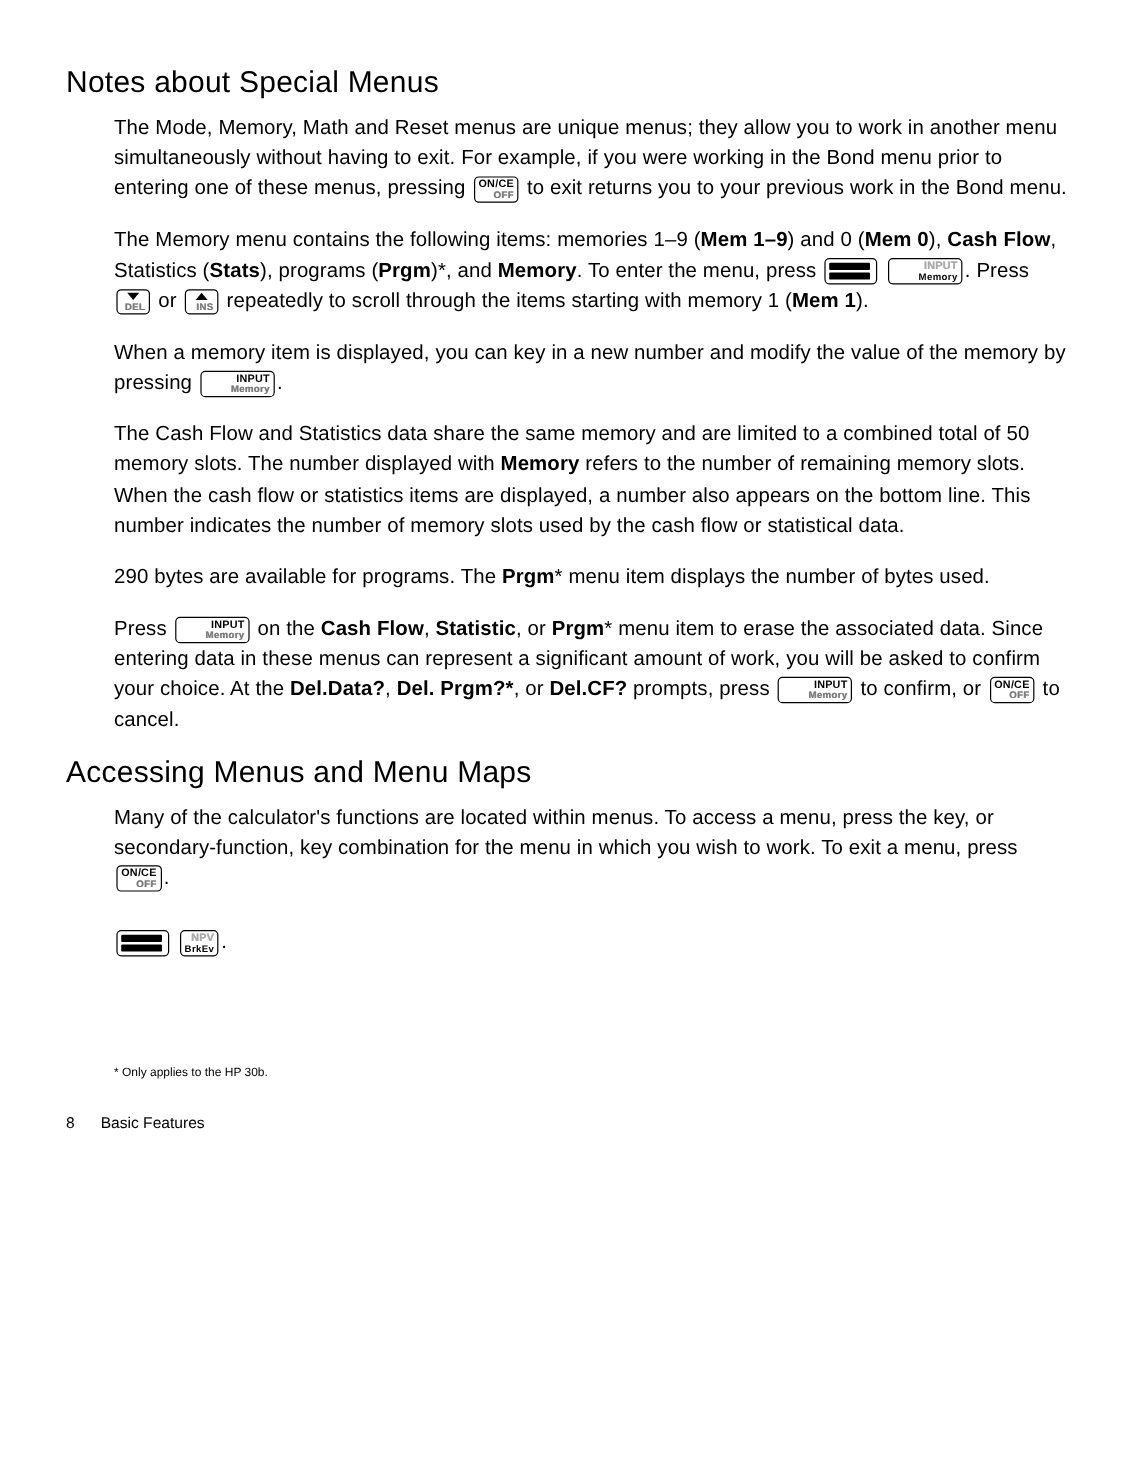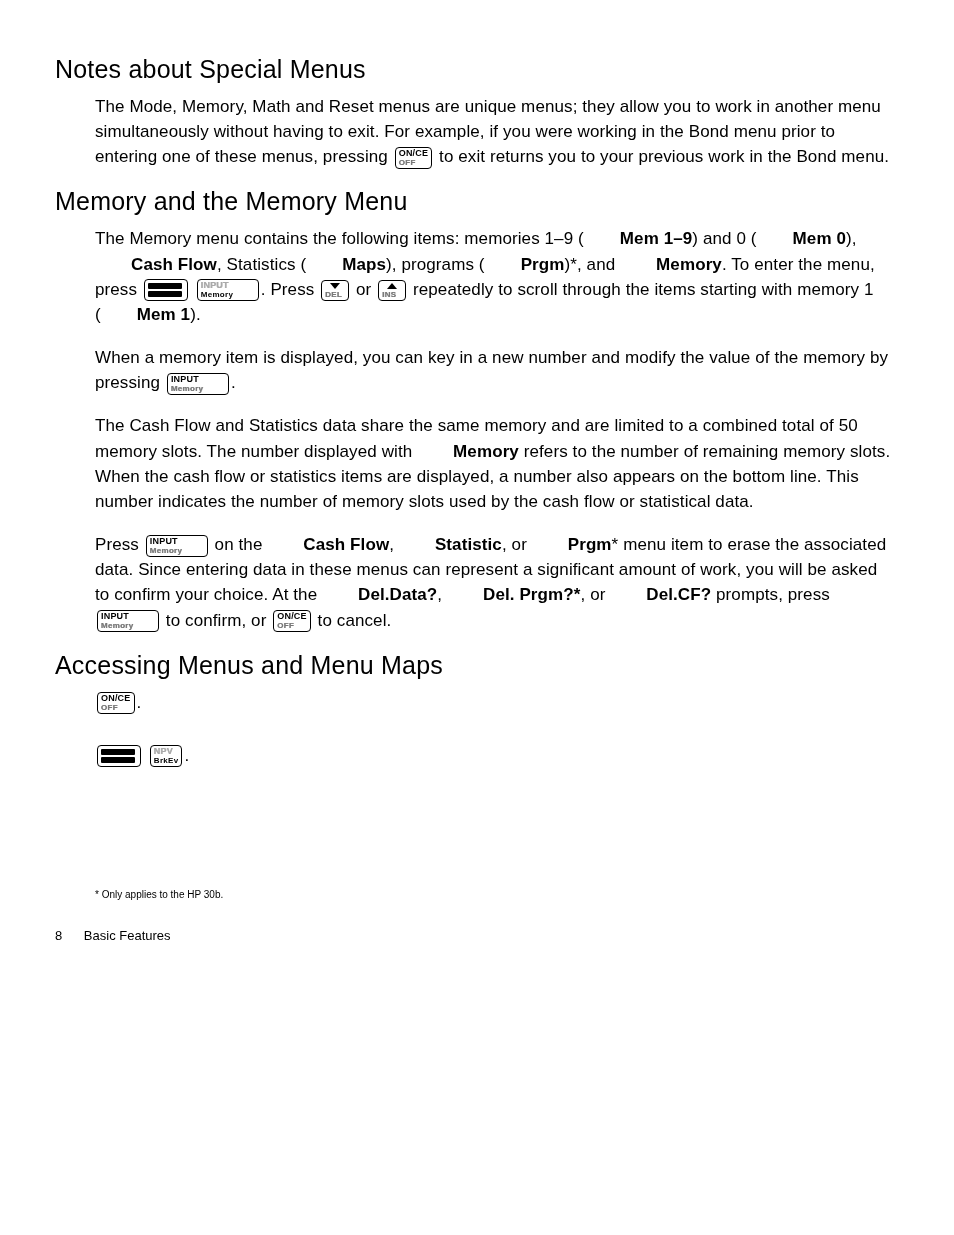--- a/index.html
+++ b/index.html
@@ -27,30 +27,30 @@
   }
   .section-body {
     margin-left: 40px;
     margin-right: 0;
   }
   p {
     margin: 0 0 18px 0;
     line-height: 1.48;
     letter-spacing: 0.1px;
   }
-  b { font-weight: 700; margin-left: 36px; }
+  b { font-weight: 700; }
   i { font-style: italic; }
 
   
   .key {
     display: inline-block;
     vertical-align: middle;
     border: 1.5px solid #000;
     border-radius: 4px;
-    text-align: left;
+    text-align: right;
     font-family: Arial, sans-serif;
     font-weight: 700;
     line-height: 1;
     background: #fff;
     box-sizing: border-box;
     padding: 1px 3px 1px 3px;
     font-size: 10px;
     min-width: 28px;
     position: relative;
     margin: 0 2px;
@@ -110,24 +110,23 @@
 
   <h2>Notes about Special Menus</h2>
   <div class="section-body">
     <p>
       <span>The Mode, Memory, Math and Reset menus are unique menus; they allow you to work in another menu simultaneously without having to exit. For example, if you were working in the Bond menu prior to entering one of these menus, pressing </span>
       <span class="key"><span class="top">ON/CE</span><span class="bot">OFF</span></span>
       <span> to exit returns you to your previous work in the Bond menu.</span>
     </p>
   </div>
 
-  <h2>Memory and the Memory Menu</h2>
   <div class="section-body">
     <p>
-      <span>The Memory menu contains the following items: memories 1–9 (</span><b>Mem 1–9</b><span>) and 0 (</span><b>Mem 0</b><span>), </span><b>Cash Flow</b><span>, Statistics (</span><b>Maps</b><span>), programs (</span><b>Prgm</b><span>)*, and </span><b>Memory</b><span>. To enter the menu, press </span>
+      <span>The Memory menu contains the following items: memories 1–9 (</span><b>Mem 1–9</b><span>) and 0 (</span><b>Mem 0</b><span>), </span><b>Cash Flow</b><span>, Statistics (</span><b>Stats</b><span>), programs (</span><b>Prgm</b><span>)*, and </span><b>Memory</b><span>. To enter the menu, press </span>
       <span class="key shift"><svg width="40" height="18" viewBox="0 0 40 18">
             <rect x="3" y="3" width="34" height="6" rx="1" fill="#000"></rect>
             <rect x="3" y="11" width="34" height="6" rx="1" fill="#000"></rect>
           </svg></span>
       <span class="key outline wide"><span class="top">INPUT</span><span class="bot">Memory</span></span><span>. Press </span>
       <span class="key arrow"><span class="top">
             <svg width="14" height="8" viewBox="0 0 14 8">
               <polygon points="2,1 12,1 7,7" fill="#000"></polygon>
             </svg>
           </span><span class="bot">DEL</span></span>
@@ -143,35 +142,39 @@
     <p>
       <span>When a memory item is displayed, you can key in a new number and modify the value of the memory by pressing </span>
       <span class="key wide"><span class="top">INPUT</span><span class="bot">Memory</span></span><span>.</span>
     </p>
 
 
     <p>
       <span>The Cash Flow and Statistics data share the same memory and are limited to a combined total of 50 memory slots. The number displayed with </span><b>Memory</b><span> refers to the number of remaining memory slots. When the cash flow or statistics items are displayed, a number also appears on the bottom line. This number indicates the number of memory slots used by the cash flow or statistical data.</span>
     </p>
 
+    <p>
+      <span>290 bytes are available for programs. The </span><b>Prgm</b><span>* menu item displays the number of bytes used.</span>
+    </p>
 
     <p>
       <span>Press </span>
       <span class="key wide"><span class="top">INPUT</span><span class="bot">Memory</span></span>
       <span> on the </span><b>Cash Flow</b><span>, </span><b>Statistic</b><span>, or </span><b>Prgm</b><span>* menu item to erase the associated data. Since entering data in these menus can represent a significant amount of work, you will be asked to confirm your choice. At the </span><b>Del.Data?</b><span>, </span><b>Del. Prgm?*</b><span>, or </span><b>Del.CF?</b><span> prompts, press </span>
       <span class="key wide"><span class="top">INPUT</span><span class="bot">Memory</span></span>
       <span> to confirm, or </span>
       <span class="key"><span class="top">ON/CE</span><span class="bot">OFF</span></span>
       <span> to cancel.</span>
     </p>
   </div>
 
   <h2>Accessing Menus and Menu Maps</h2>
   <div class="section-body">
     <p>
+      <span>Many of the calculator's functions are located within menus. To access a menu, press the key, or secondary-function, key combination for the menu in which you wish to work. To exit a menu, press </span>
       <span class="key"><span class="top">ON/CE</span><span class="bot">OFF</span></span><span>.</span>
     </p>
     <p style="margin-top:28px;">
       <span class="key shift"><svg width="40" height="18" viewBox="0 0 40 18">
             <rect x="3" y="3" width="34" height="6" rx="1" fill="#000"></rect>
             <rect x="3" y="11" width="34" height="6" rx="1" fill="#000"></rect>
           </svg></span>
       <span class="key outline"><span class="top">NPV</span><span class="bot">BrkEv</span></span><span>.</span>
     </p>
   </div>

